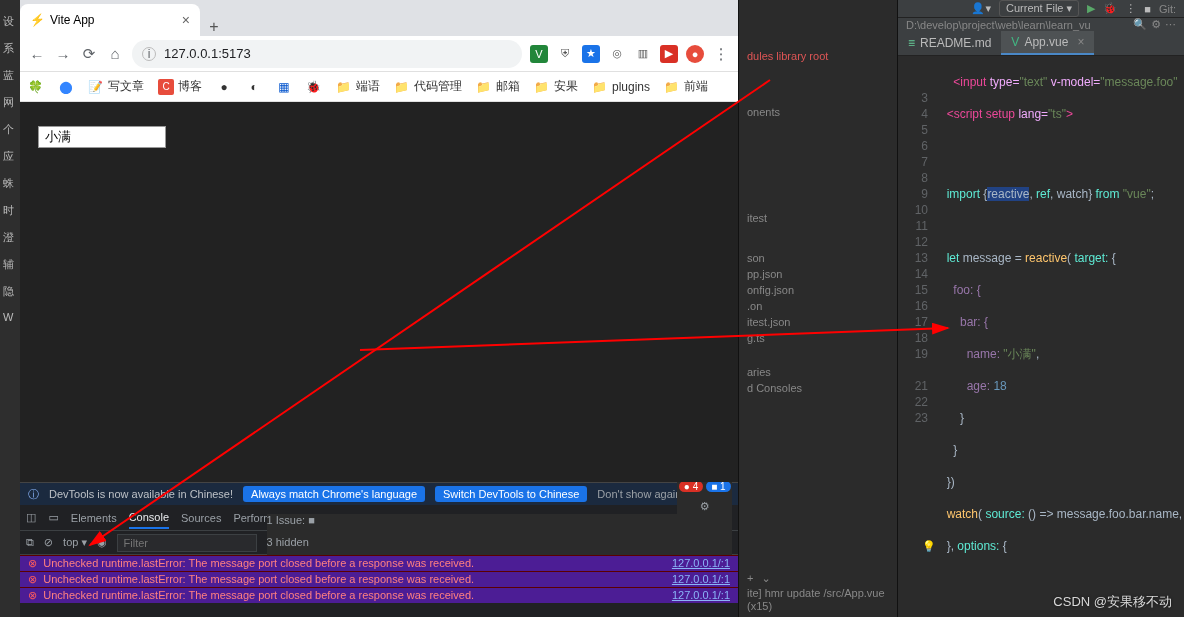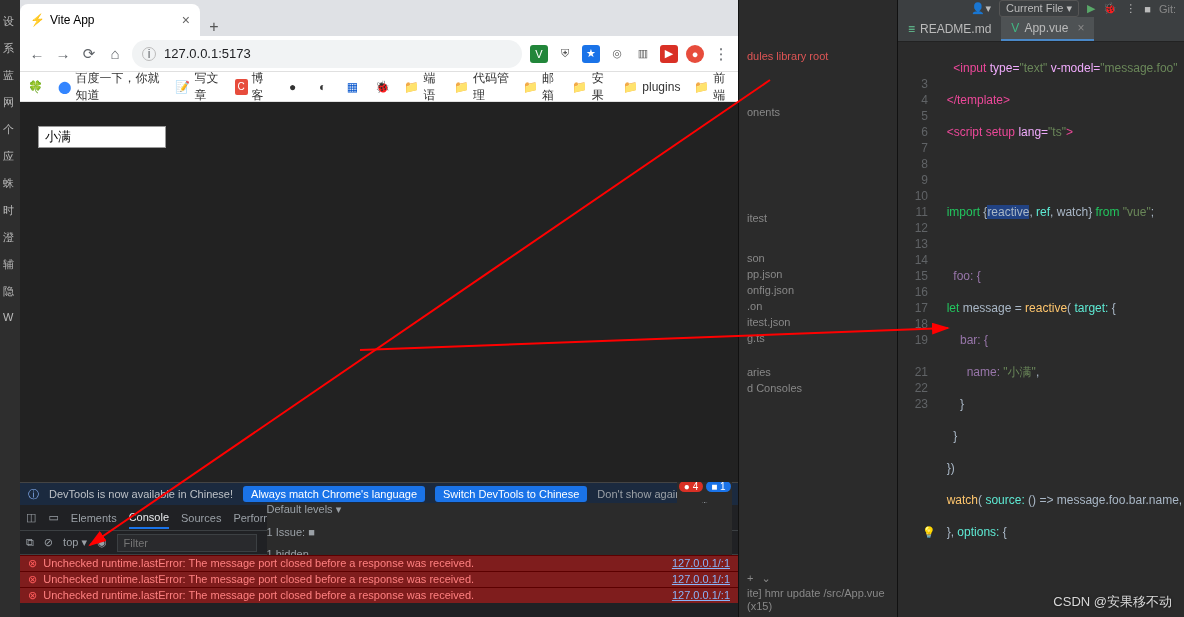--- a/index.html
+++ b/index.html
@@ -36,21 +36,21 @@
 .dt-tabs .warn{display:flex;align-items:center;gap:3px}
 .dt-tabs .err-badge{background:#d93025;color:#fff;border-radius:8px;padding:0 5px;font-size:10px}
 .dt-tabs .inf-badge{background:#1a73e8;color:#fff;border-radius:8px;padding:0 5px;font-size:10px}
 .dt-tabs .right{margin-left:auto;display:flex;gap:8px;align-items:center}
 .dt-filter{height:24px;display:flex;align-items:center;padding:0 6px;gap:10px;border-bottom:1px solid #3c4043;color:#9aa0a6}
 .dt-filter input{background:#292a2d;border:1px solid #3c4043;color:#9aa0a6;font-size:11px;padding:2px 6px;width:140px}
 .dt-filter .right{margin-left:auto;display:flex;gap:10px}
 .console-out{flex:1;overflow:hidden;font-family:Consolas,monospace;font-size:11px}
 .log-line{display:flex;padding:1px 8px;color:#bdc1c6}
 .log-line .src{margin-left:auto;color:#8ab4f8;text-decoration:underline}
-.err-line{background:#7f1d1d;color:#ff8080;border-top:1px solid #5c0000}
+.err-line{background:#4c1d95;color:#ff8080;border-top:1px solid #5c0000}
 .err-line .x{color:#ff5c5c;margin-right:6px}
 .mid{width:160px;background:#2b2b2b;color:#888;font-size:11px;border-left:1px solid #111;border-right:1px solid #111;display:flex;flex-direction:column}
 .mid-top{flex:1}
 .mid .item{padding:2px 8px;white-space:nowrap;overflow:hidden}
 .mid .hl{color:#d55}
 .mid-bot{padding:4px 8px;color:#888}
 .terminal-line{color:#888;font-family:Consolas,monospace;font-size:11px}
 .right{flex:1;background:#2b2b2b;display:flex;flex-direction:column}
 .ide-top{height:28px;background:#3c3f41;display:flex;align-items:center;padding:0 8px;gap:10px;font-size:11px;color:#bbb}
 .ide-top .run{margin-left:auto;display:flex;gap:8px;align-items:center}
@@ -60,21 +60,21 @@
 .file-tab{padding:4px 10px;display:flex;align-items:center;gap:5px;color:#bbb}
 .file-tab.active{background:#4e5254;border-bottom:2px solid #4a88c7}
 .vue-ico{color:#41b883}
 .md-ico{color:#6c9}
 .editor{flex:1;display:flex;font-family:Consolas,"Courier New",monospace;font-size:12px;line-height:16px;background:#2b2b2b}
 .gutter{width:38px;text-align:right;padding:2px 8px 0 0;color:#606366;user-select:none}
 .gutter div{height:16px}
 .code{flex:1;padding:2px 0 0 4px;white-space:pre;color:#a9b7c6;position:relative}
 .code div{height:16px}
 .k-tag{color:#ec4899}
-.k-key{color:#22c55e}
+.k-key{color:#5eead4}
 .k-str{color:#6a8759}
 .k-fn{color:#ffc66d}
 .k-num{color:#6897bb}
 .k-prop{color:#9876aa}
 .k-cmt{color:#5eead4}
 .k-par{color:#f0abfc}
 .bulb{position:absolute;left:-18px;color:#f0a732;font-size:11px}
 .watermark{position:absolute;right:12px;bottom:6px;color:#d8d8d8;font-size:13px;z-index:999;text-shadow:0 0 3px rgba(0,0,0,.6)}
 svg.arrow{position:absolute;top:0;left:0;width:1184px;height:617px;pointer-events:none;z-index:500}
 </style>
@@ -125,21 +125,20 @@
           <span class="ext-ico" style="background:#e74c3c;border-radius:50%">●</span>
           <span class="nav-ico">⋮</span>
         </div>
       </div>
       <div class="bookmarks">
         <span class="bm">
             <span class="bm-ico">🍀</span>
           </span>
         <span class="bm">
             <span class="bm-ico" style="color:#3385ff">⬤</span>
-            <span>百度一下，你就知道</span>
           </span>
         <span class="bm">
             <span class="bm-ico" style="color:#3b82f6">📝</span>
             <span>写文章</span>
           </span>
         <span class="bm">
             <span class="bm-ico" style="background:#e74c3c;color:#fff;font-size:10px;border-radius:2px">C</span>
             <span>博客</span>
           </span>
         <span class="bm">
@@ -214,23 +213,22 @@
             <span>×</span>
           </div>
         </div>
         <div class="dt-filter">
           <span>⧉</span>
           <span>⊘</span>
           <span>top ▾</span>
           <span>◉</span>
           <input placeholder="Filter" style="">
           <div class="right">
-            <span>Default levels ▾</span>
             <span>1 Issue: ■</span>
-            <span>1 hidden</span>
+            <span>3 hidden</span>
             <span>⚙</span>
           </div>
         </div>
         <div class="console-out">
           <div class="log-line err-line">
               <span><span class="x">⊗</span><span>Unchecked runtime.lastError: The message port closed before a response was received.</span></span>
               <span class="src">127.0.0.1/:1</span>
             </div>
           <div class="log-line err-line">
               <span><span class="x">⊗</span><span>Unchecked runtime.lastError: The message port closed before a response was received.</span></span>
@@ -278,20 +276,26 @@
     <div class="ide-top">
       <div class="run">
         <span>👤▾</span>
         <span style="border:1px solid #555;padding:1px 6px;border-radius:3px">Current File ▾</span>
         <span class="play">▶</span>
         <span>🐞</span>
         <span>⋮</span>
         <span>■</span>
         <span style="color:#888">Git: </span>
       </div>
+    </div>
+    <div class="crumb">
+      <span>D:\develop\project\web\learn\learn_vu</span>
+      <span style="margin-left:auto">🔍</span>
+      <span>⚙</span>
+      <span>⋯</span>
     </div>
     <div class="file-tabs">
       <div class="file-tab">
           <span class="md-ico">≡</span>
           <span>README.md</span>
         </div>
       <div class="file-tab active">
           <span class="vue-ico">V</span>
           <span>App.vue</span>
           <span style="margin-left:4px;color:#888">×</span>
@@ -318,29 +322,29 @@
           <div>17</div>
           <div>18</div>
           <div>19</div>
           <div></div>
           <div>21</div>
           <div>22</div>
           <div>23</div>
       </div>
       <div class="code">
 <div>    <span class="k-tag">&lt;input </span><span class="k-par">type=</span><span class="k-str">"text"</span><span class="k-par"> v-model=</span><span class="k-str">"message.foo"</span></div>
-<div>  <span class="k-tag">&lt;/</span><span class="k-tag">template</span><span class="k-tag">&gt;</span></div>
 <div>  <span class="k-tag">&lt;</span><span class="k-tag">script setup </span><span class="k-par">lang=</span><span class="k-str">"ts"</span><span class="k-tag">&gt;</span></div>
 <div></div><div></div>
 <div>  <span class="k-key">import </span><span>{</span><span style="background:#214283">reactive</span><span>, </span><span class="k-cmt">ref</span><span>, </span><span>watch</span><span>} </span><span class="k-key">from </span><span class="k-str">"vue"</span><span>;</span></div>
 <div></div>
+<div>  <span class="k-key">let </span><span>message = </span><span class="k-fn">reactive</span><span>( </span><span class="k-cmt">target: </span><span>{</span></div>
 <div>    <span class="k-prop">foo: {</span></div>
-<div>  <span class="k-key">let </span><span>message = </span><span class="k-fn">reactive</span><span>( </span><span class="k-cmt">target: </span><span>{</span></div>
 <div>      <span class="k-prop">bar: {</span></div>
 <div>        <span class="k-prop">name: </span><span class="k-str">"小满"</span><span>,</span></div>
+<div>        <span class="k-prop">age: </span><span class="k-num">18</span></div>
 <div>      <span>}</span></div>
 <div>    <span>}</span></div>
 <div>  <span>})</span></div>
 <div>  <span class="k-fn">watch</span><span>( </span><span class="k-cmt">source: </span><span>() =&gt; message.foo.bar.name,</span></div>
 <div style="position:relative"><span class="bulb">💡</span>  <span>}, </span><span class="k-cmt">options: </span><span>{</span></div>
 
 
 
 
       </div>

